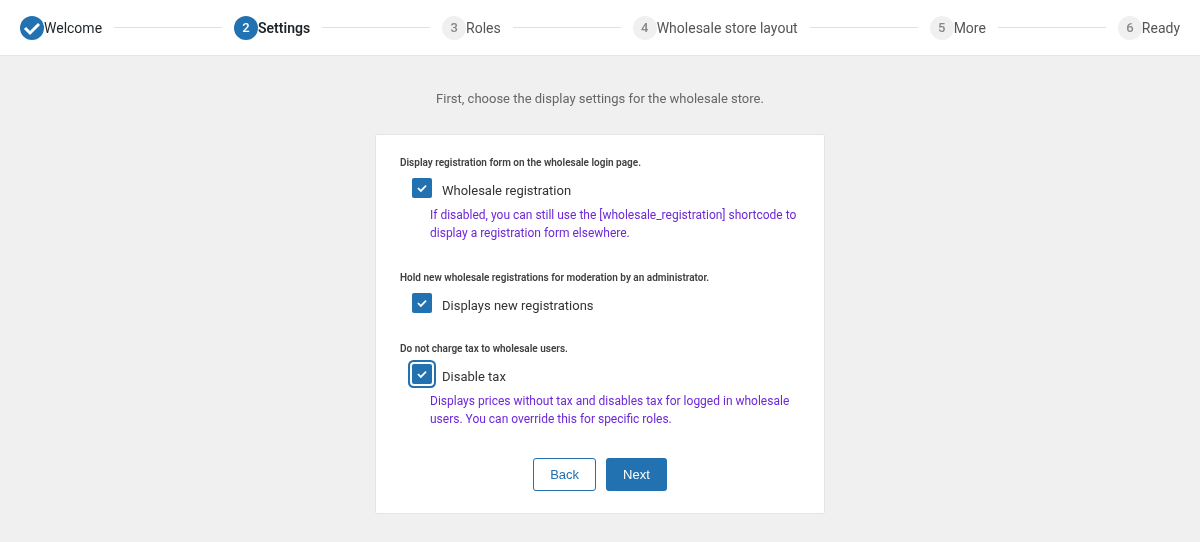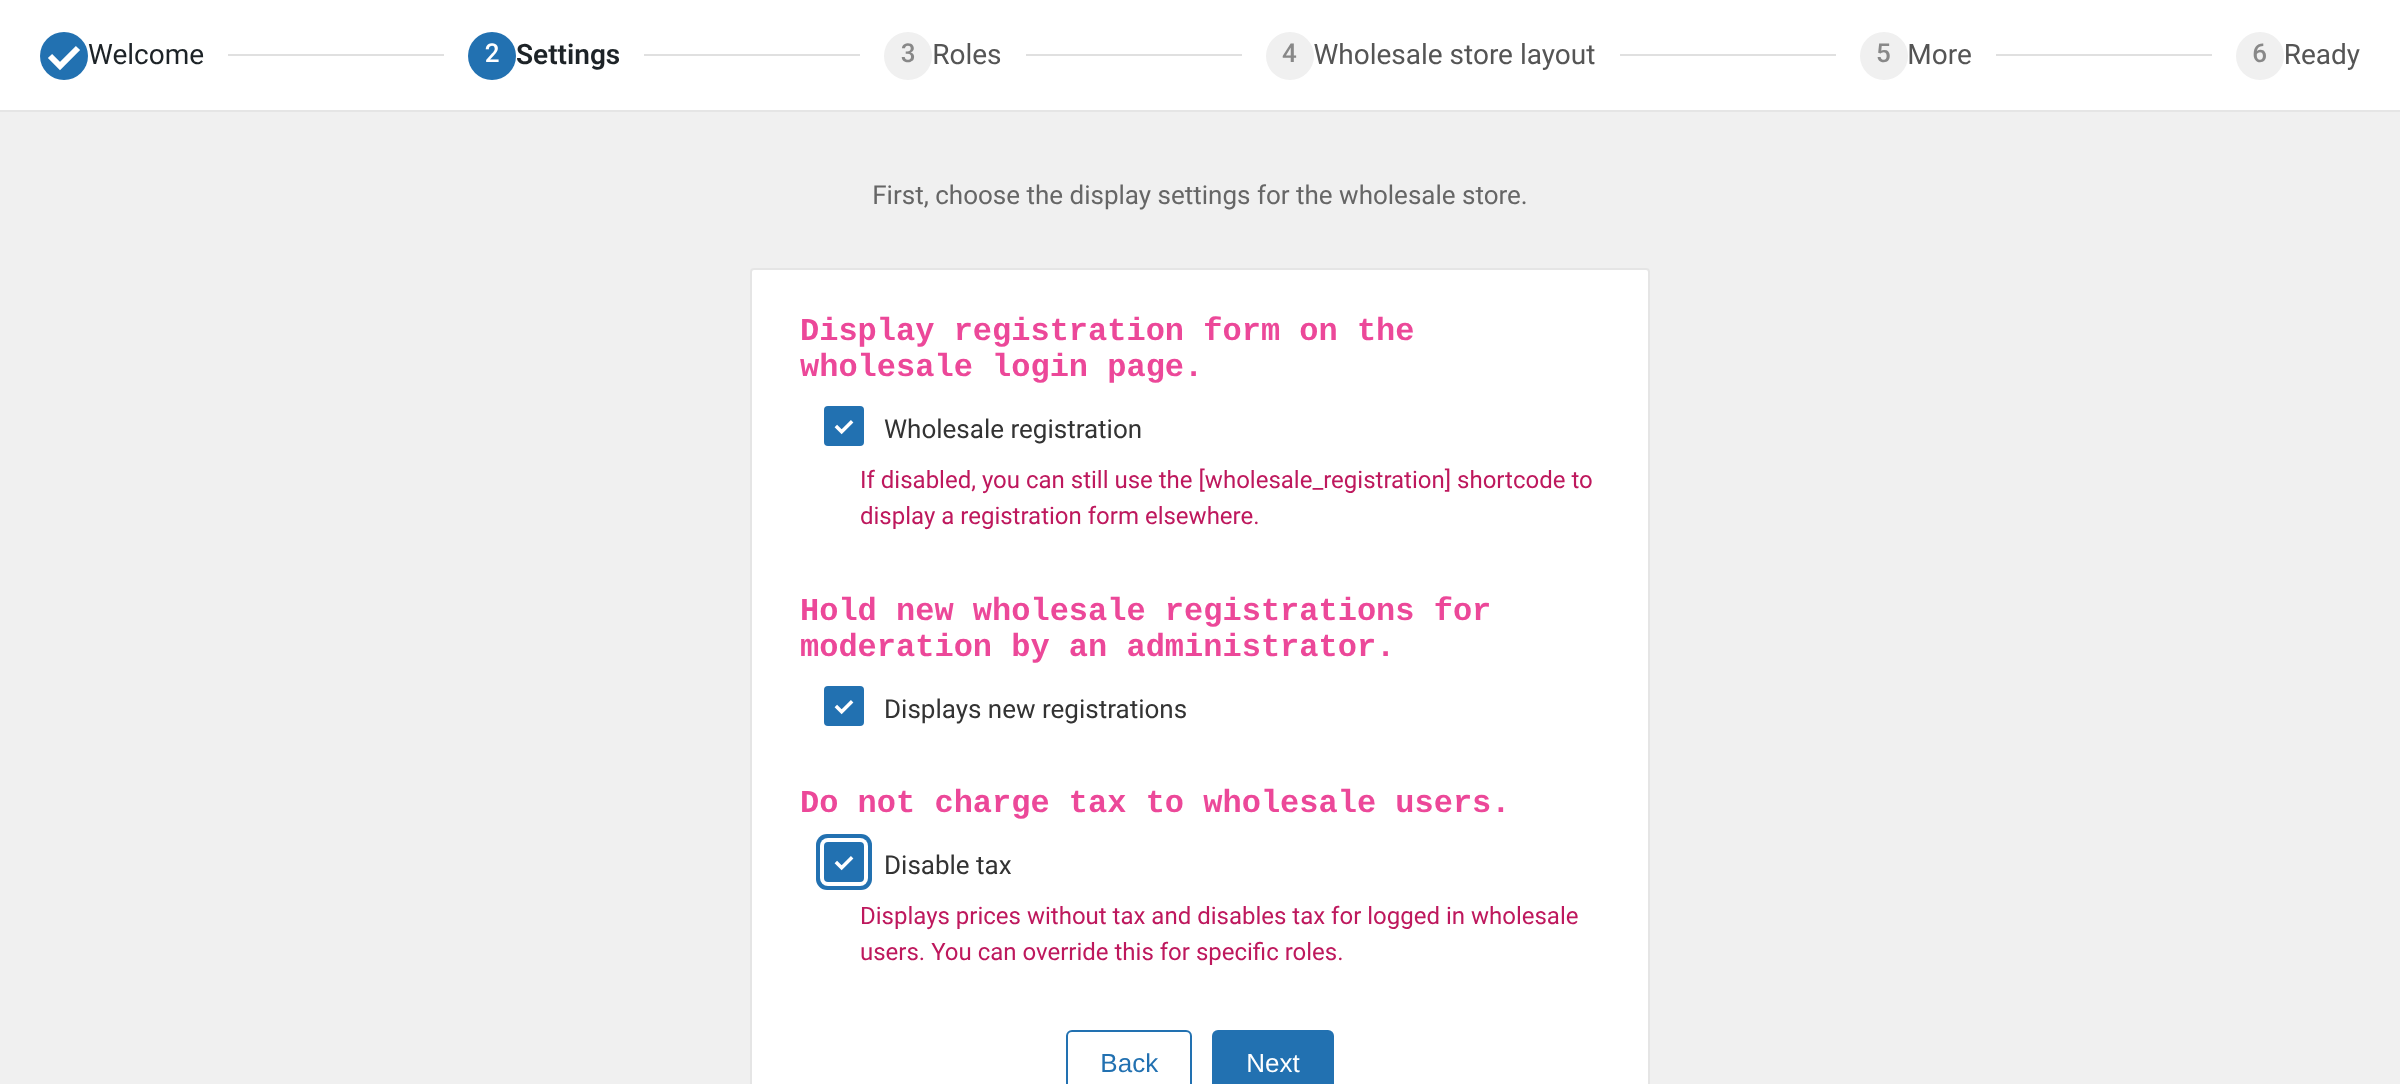--- a/index.html
+++ b/index.html
@@ -93,25 +93,24 @@
       border-radius: 2px;
       padding: 22px 24px;
     }
     .setting-block {
       margin-bottom: 30px;
     }
     .setting-block:last-of-type {
       margin-bottom: 35px;
     }
     .setting-title {
-      font-size: 16px;
+      font-size: 10px;
       font-weight: 600;
-      color: #ec4899;
+      color: #404040;
       margin-bottom: 10px;
-      font-family: Liberation Mono, monospace;
     }
     .checkbox-row {
       display: flex;
       align-items: flex-end;
       gap: 10px;
       margin-bottom: 8px;
       margin-left: 12px;
     }
     .checkbox {
       width: 20px;
@@ -134,21 +133,21 @@
       stroke-width: 3;
       fill: none;
     }
     .checkbox-label {
       font-size: 13px;
       color: #333;
       cursor: pointer;
     }
     .help-text {
       font-size: 12px;
-      color: #be185d;
+      color: #6d28d9;
       line-height: 1.5;
       margin-left: 30px;
     }
     .actions {
       display: flex;
       justify-content: center;
       gap: 10px;
     }
     .btn {
       padding: 8px 16px;

